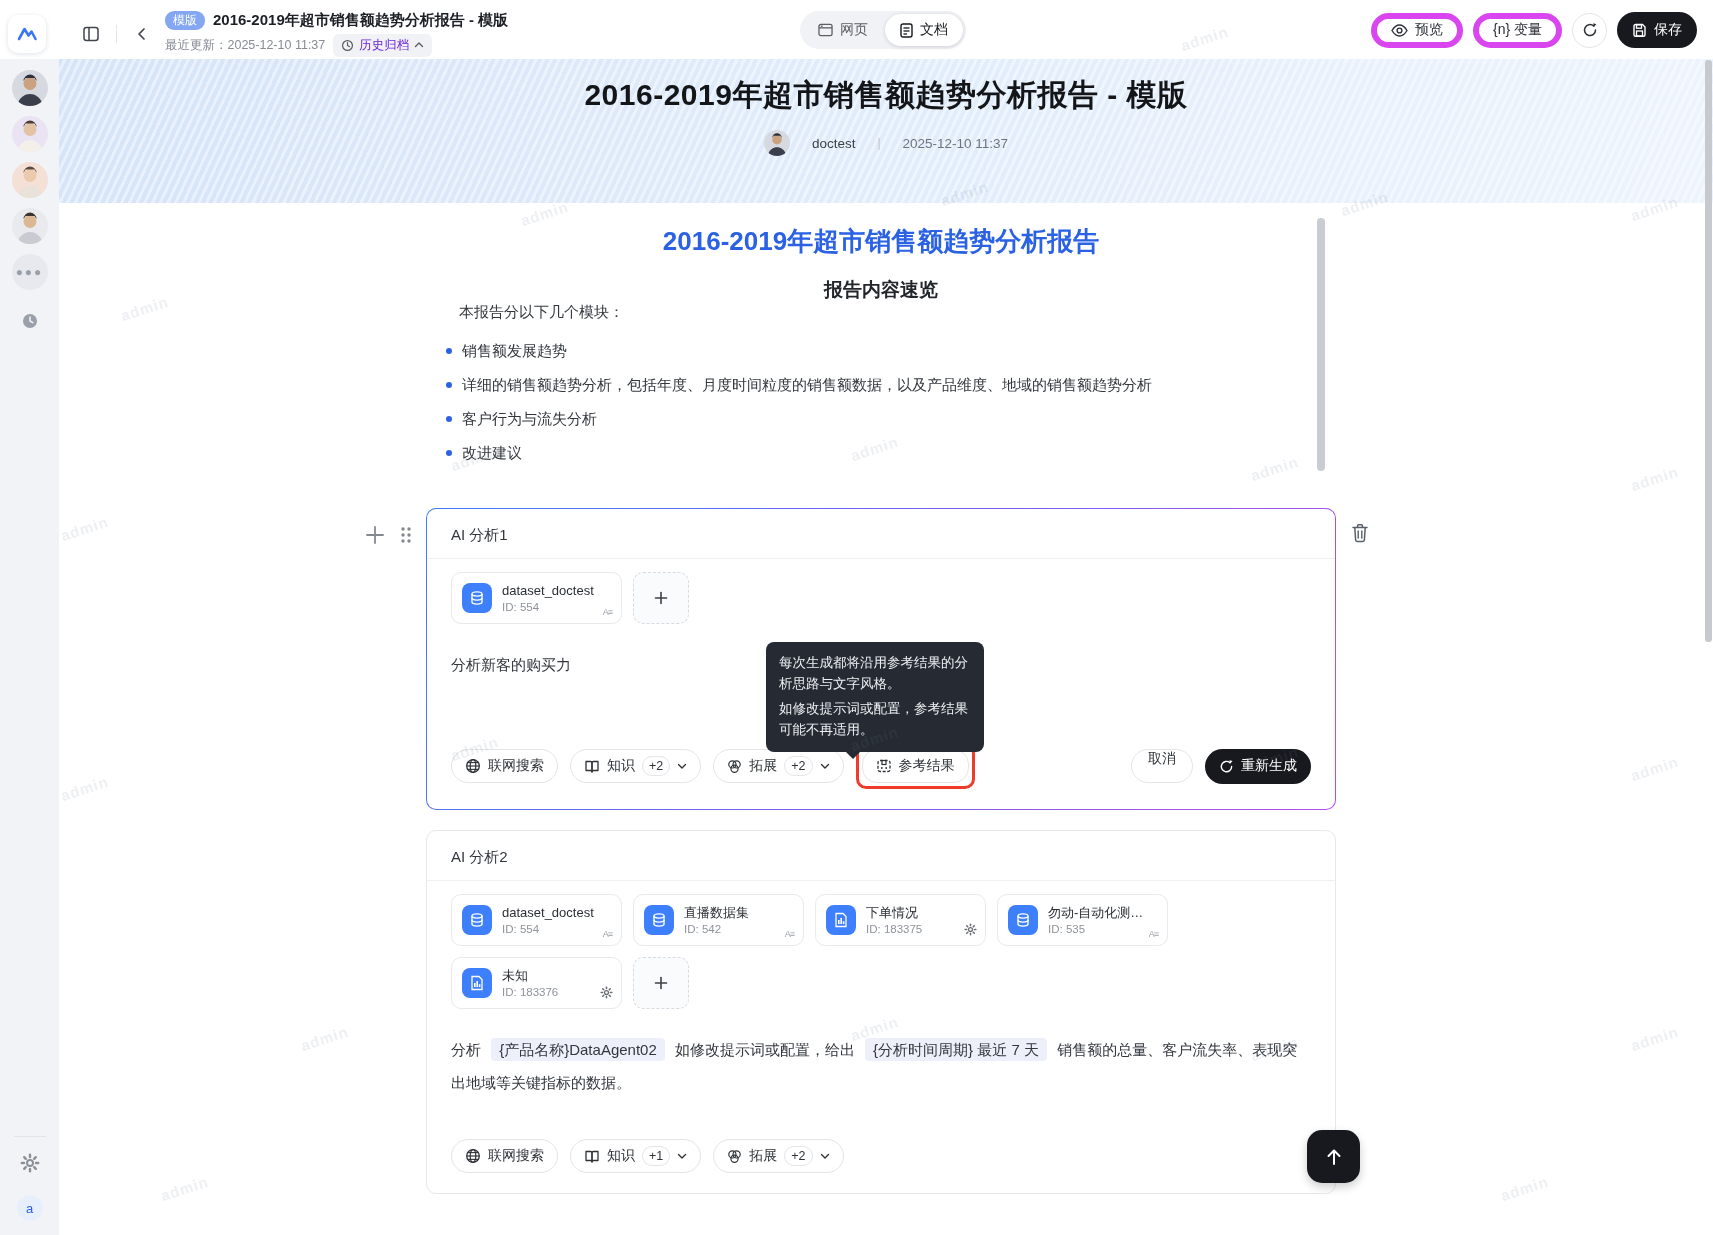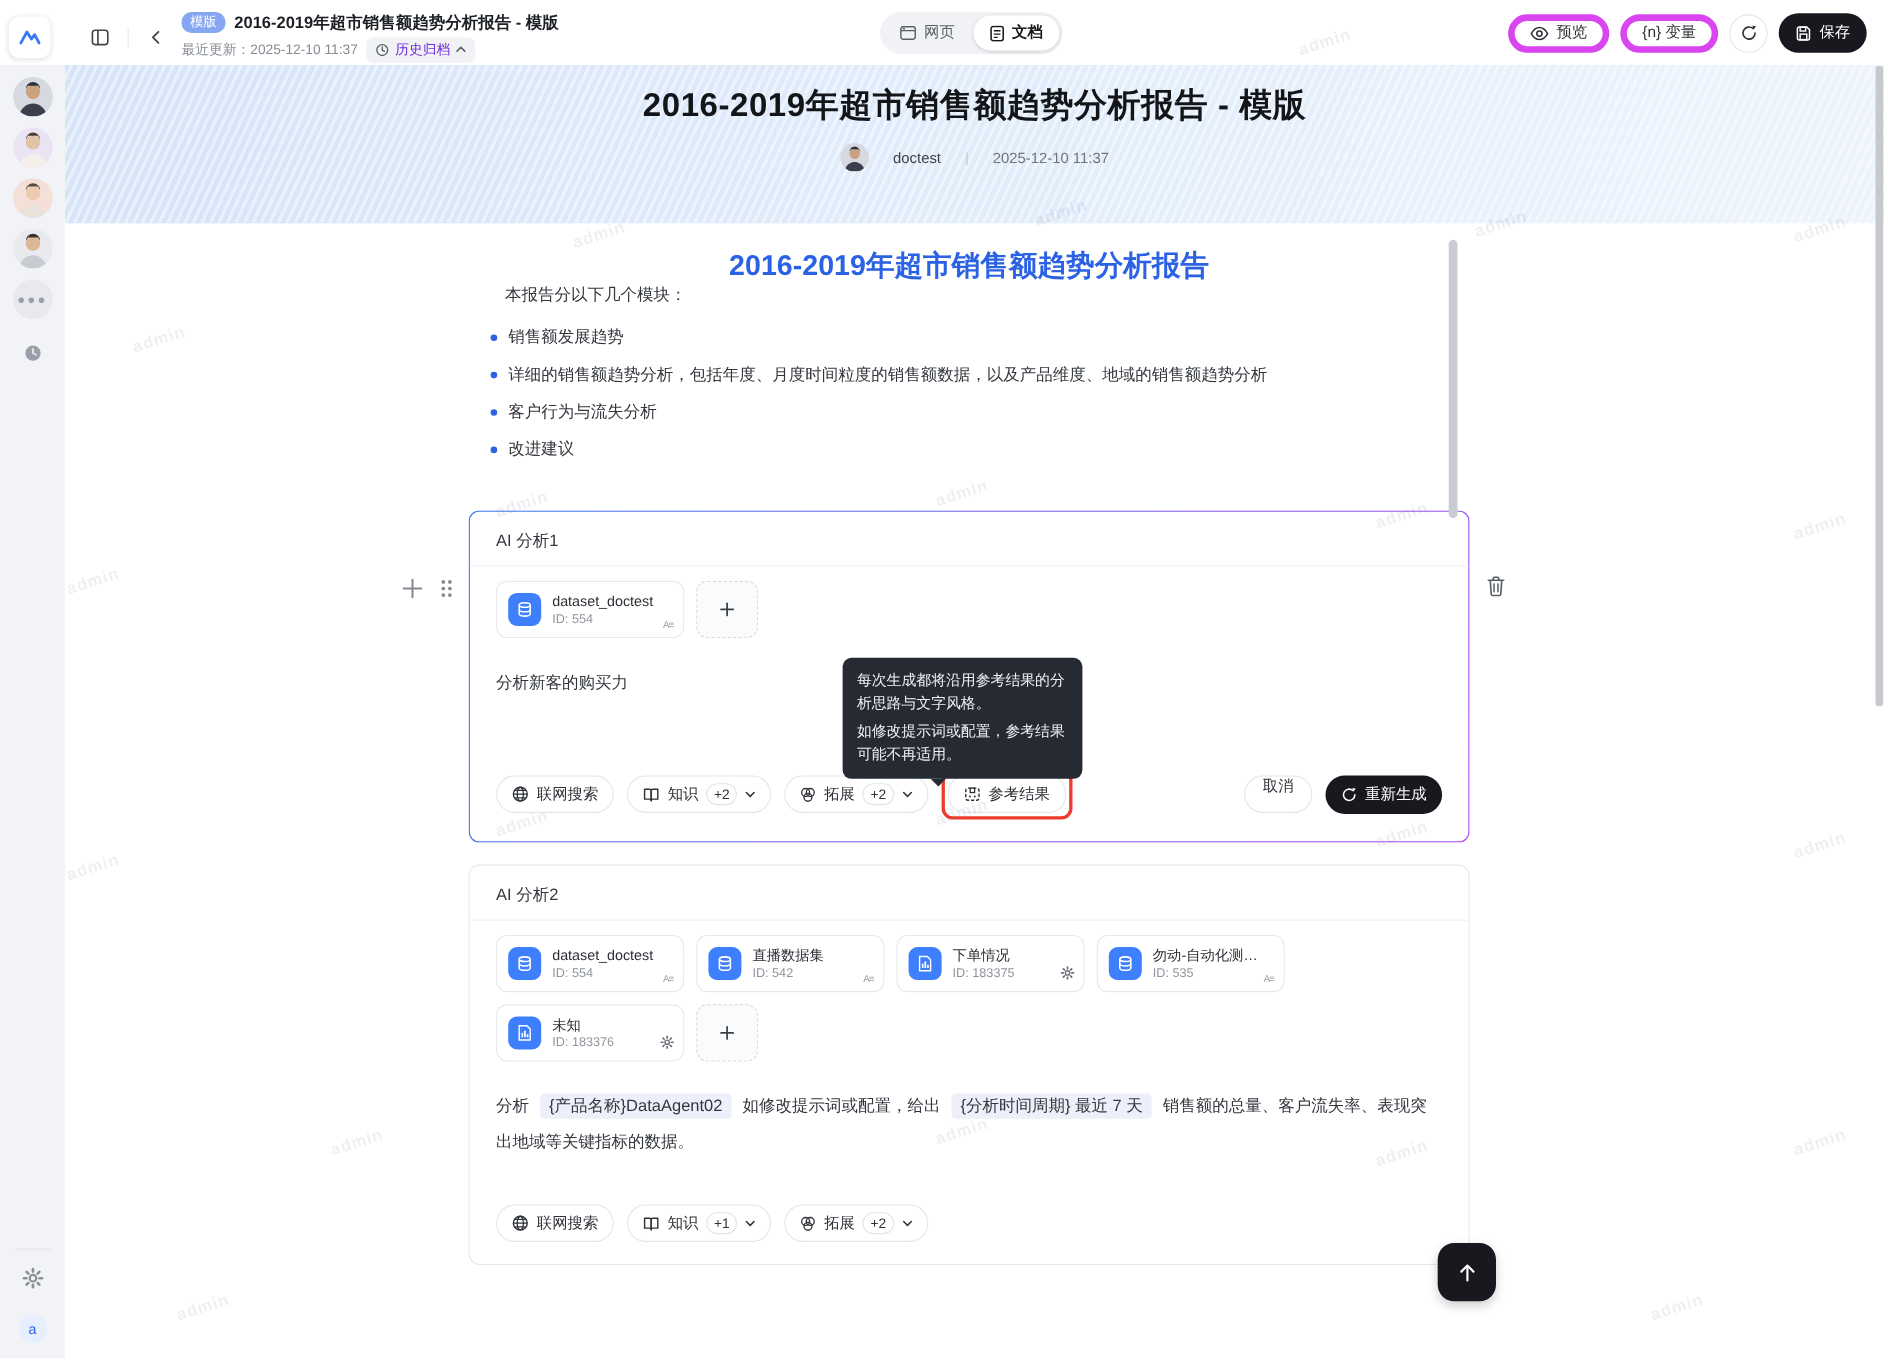--- a/index.html
+++ b/index.html
@@ -15,21 +15,21 @@
   .tb-divider{width:1px;height:18px;background:#e4e6ea;margin:0 10px}
   .title-block{margin-left:8px}
   .title-row{display:flex;align-items:center;gap:8px}
   .badge-template{background:#85a7f2;color:#fff;font-size:12px;padding:2px 8px;border-radius:9px;line-height:15px}
   .doc-name{font-size:15px;color:#1c1f24;font-weight:700}
   .meta-row{display:flex;align-items:center;gap:8px;margin-top:4px}
   .updated{font-size:12.5px;color:#878c94}
   .history-pill{display:flex;align-items:center;gap:5px;background:#f1f2f5;border-radius:6px;padding:3px 8px;font-size:12.5px;color:#6d28d9;cursor:pointer}
   .tabs{position:absolute;left:800px;top:11px;height:38px;background:#f1f2f5;border-radius:19px;display:flex;align-items:center;padding:3px;gap:2px}
   .tab{display:flex;align-items:center;gap:7px;height:32px;padding:0 15px;border-radius:16px;font-size:14px;color:#5a5f66;cursor:pointer;white-space:nowrap}
-  .tab.active{background:#fff;color:#17191d;box-shadow:0 1px 4px rgba(25,35,60,.16);font-weight:700}
+  .tab.active{background:#fff;color:#17191d;box-shadow:0 1px 4px rgba(25,35,60,.16);font-weight:400}
   .tb-right{position:absolute;right:16px;top:12px;display:flex;align-items:center;gap:10px}
   .pill-btn{display:flex;align-items:center;gap:7px;height:35px;padding:0 14px;border:6px solid #d946ef;border-radius:18px;font-size:14px;color:#2e3237;background:#fff;cursor:pointer;white-space:nowrap}
   .circle-btn{width:35px;height:35px;border:1px solid #e3e5e9;border-radius:50%;display:flex;align-items:center;justify-content:center;background:#fff;color:#2e3237;cursor:pointer}
   .save-btn{display:flex;align-items:center;gap:7px;height:36px;padding:0 15px;border-radius:18px;background:#17191e;color:#fff;font-size:14px;cursor:pointer}
 
   
   .sidebar{position:absolute;left:0;top:59px;width:59px;height:1176px;background:#f2f3f6;z-index:25;display:flex;flex-direction:column;align-items:center}
   .avatar{width:36px;height:36px;border-radius:50%;overflow:hidden;flex:none;cursor:pointer}
   .avatar svg{display:block}
   .av-gap{margin-top:10px}
@@ -263,20 +263,21 @@
       </span>
       <span class="hero-author">doctest</span>
       <span class="hero-sep">|</span>
       <span class="hero-date">2025-12-10 11:37</span>
     </div>
   </div>
 
   <div class="content">
     <div class="column">
       <div class="doc-title">2016-2019年超市销售额趋势分析报告</div>
+      <div class="doc-subtitle">报告内容速览</div>
       <div class="doc-intro">本报告分以下几个模块：</div>
       <div class="bullets">
         <div class="bullet">
             <span class="dot"></span>
             <span>销售额发展趋势</span>
           </div>
         <div class="bullet">
             <span class="dot"></span>
             <span>详细的销售额趋势分析，包括年度、月度时间粒度的销售额数据，以及产品维度、地域的销售额趋势分析</span>
           </div>

